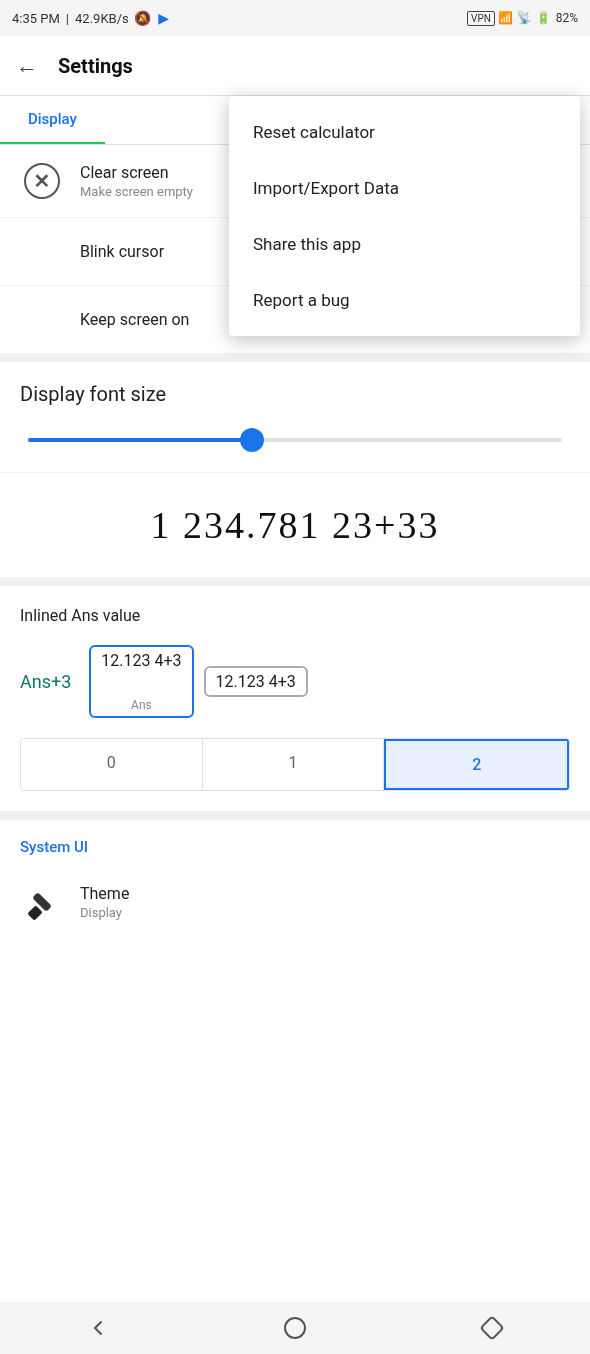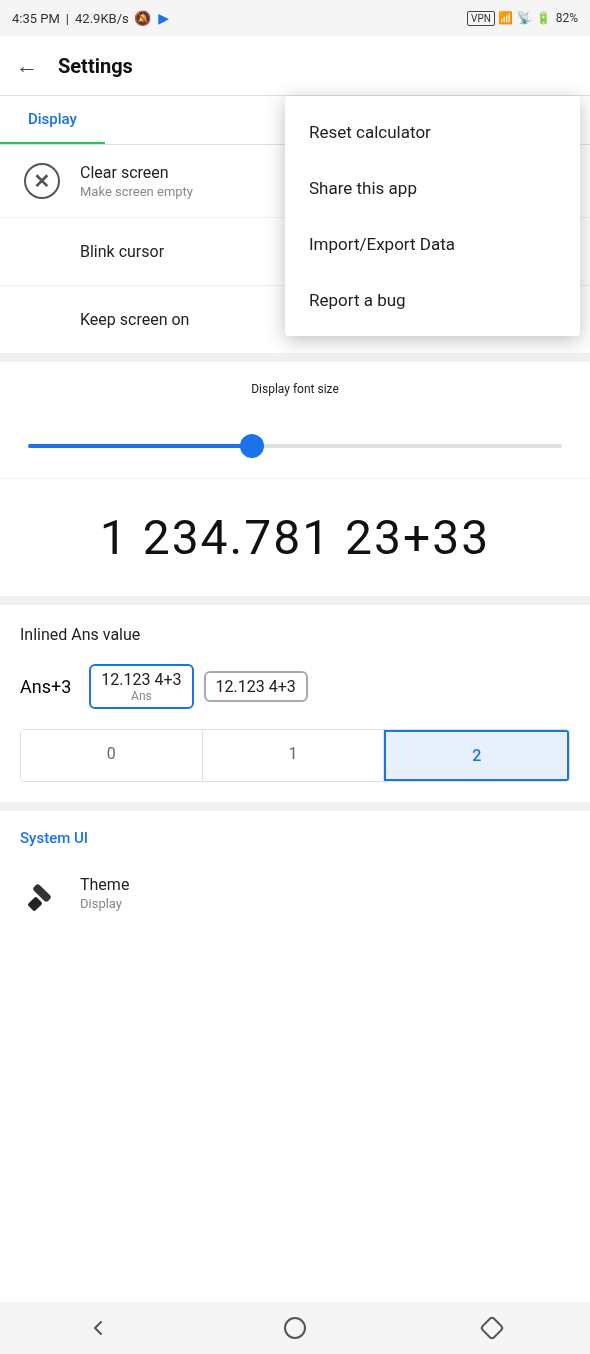--- a/index.html
+++ b/index.html
@@ -98,21 +98,21 @@
       justify-content: center;
       color: #fff;
       font-size: 18px;
     }
 
     
     .slider-section {
       padding: 20px 20px 10px;
       border-bottom: 1px solid #f0f0f0;
     }
-    .slider-label { font-size: 12px; color: #222; margin-bottom: 34px; text-align: center; }
+    .slider-label { font-size: 20px; color: #222; margin-bottom: 18px; }
     .slider-track {
       position: relative;
       height: 4px;
       background: #e0e0e0;
       border-radius: 2px;
       margin: 0 4px;
     }
     .slider-fill {
       position: absolute;
       left: 0;
@@ -133,56 +133,58 @@
       cursor: pointer;
     }
 
     
     .font-preview {
       padding: 30px 20px 30px;
       text-align: center;
       border-bottom: 1px solid #f0f0f0;
     }
     .font-preview-text {
-      font-size: 48px;
+      font-size: 38px;
       color: #111;
       letter-spacing: 2px;
+      font-family: Liberation Serif, serif;
     }
 
     
     .inlined-section {
       padding: 20px 20px 10px;
       border-bottom: 1px solid #f0f0f0;
     }
     .inlined-label { font-size: 16px; color: #222; margin-bottom: 20px; }
 
     .ans-examples {
       display: flex;
       align-items: center;
       gap: 10px;
       margin-bottom: 20px;
     }
     .ans-label {
       font-size: 18px;
-      color: #000000;
+      color: #0f766e;
       margin-right: 8px;
     }
     .ans-box-selected {
       border: 2px solid #1a73e8;
       border-radius: 6px;
       padding: 4px 10px;
       display: flex;
       flex-direction: column;
       align-items: center;
       font-size: 16px;
       color: #222;
     }
     .ans-box-selected .ans-sub {
       font-size: 12px;
       color: #888;
+      margin-top: 28px;
     }
     .ans-box-unselected {
       border: 2px solid #aaa;
       border-radius: 6px;
       padding: 4px 10px;
       font-size: 16px;
       color: #222;
     }
 
     
@@ -267,21 +269,21 @@
       border-radius: 4px;
       border: 2px solid #555;
       transform: rotate(45deg);
     }
 
     
     .dropdown-overlay {
       position: absolute;
       top: 96px;
       right: 10px;
-      width: 295px;
+      width: 351px;
       background: #fff;
       border-radius: 4px;
       box-shadow: 0 4px 20px rgba(0,0,0,0.25);
       z-index: 100;
       padding: 8px 0;
     }
     .dropdown-item {
       padding: 18px 24px;
       font-size: 17px;
       color: #222;
@@ -427,22 +429,22 @@
     <div class="setting-text">
       <div class="setting-title">Theme</div>
       <div class="setting-subtitle">Display</div>
     </div>
   </div>
 
 </div>
 
 <div class="dropdown-overlay">
   <div class="dropdown-item">Reset calculator</div>
+  <div class="dropdown-item">Import/Export Data</div>
   <div class="dropdown-item">Share this app</div>
-  <div class="dropdown-item">Import/Export Data</div>
   <div class="dropdown-item">Report a bug</div>
 </div>
 
 <div class="bottom-nav">
   <div class="nav-btn">
     <svg width="24" height="24" viewBox="0 0 24 24">
       <polyline points="15,6 9,12 15,18" stroke="#555" stroke-width="2" fill="none" stroke-linecap="round"></polyline>
     </svg>
   </div>
   <div class="nav-btn">

